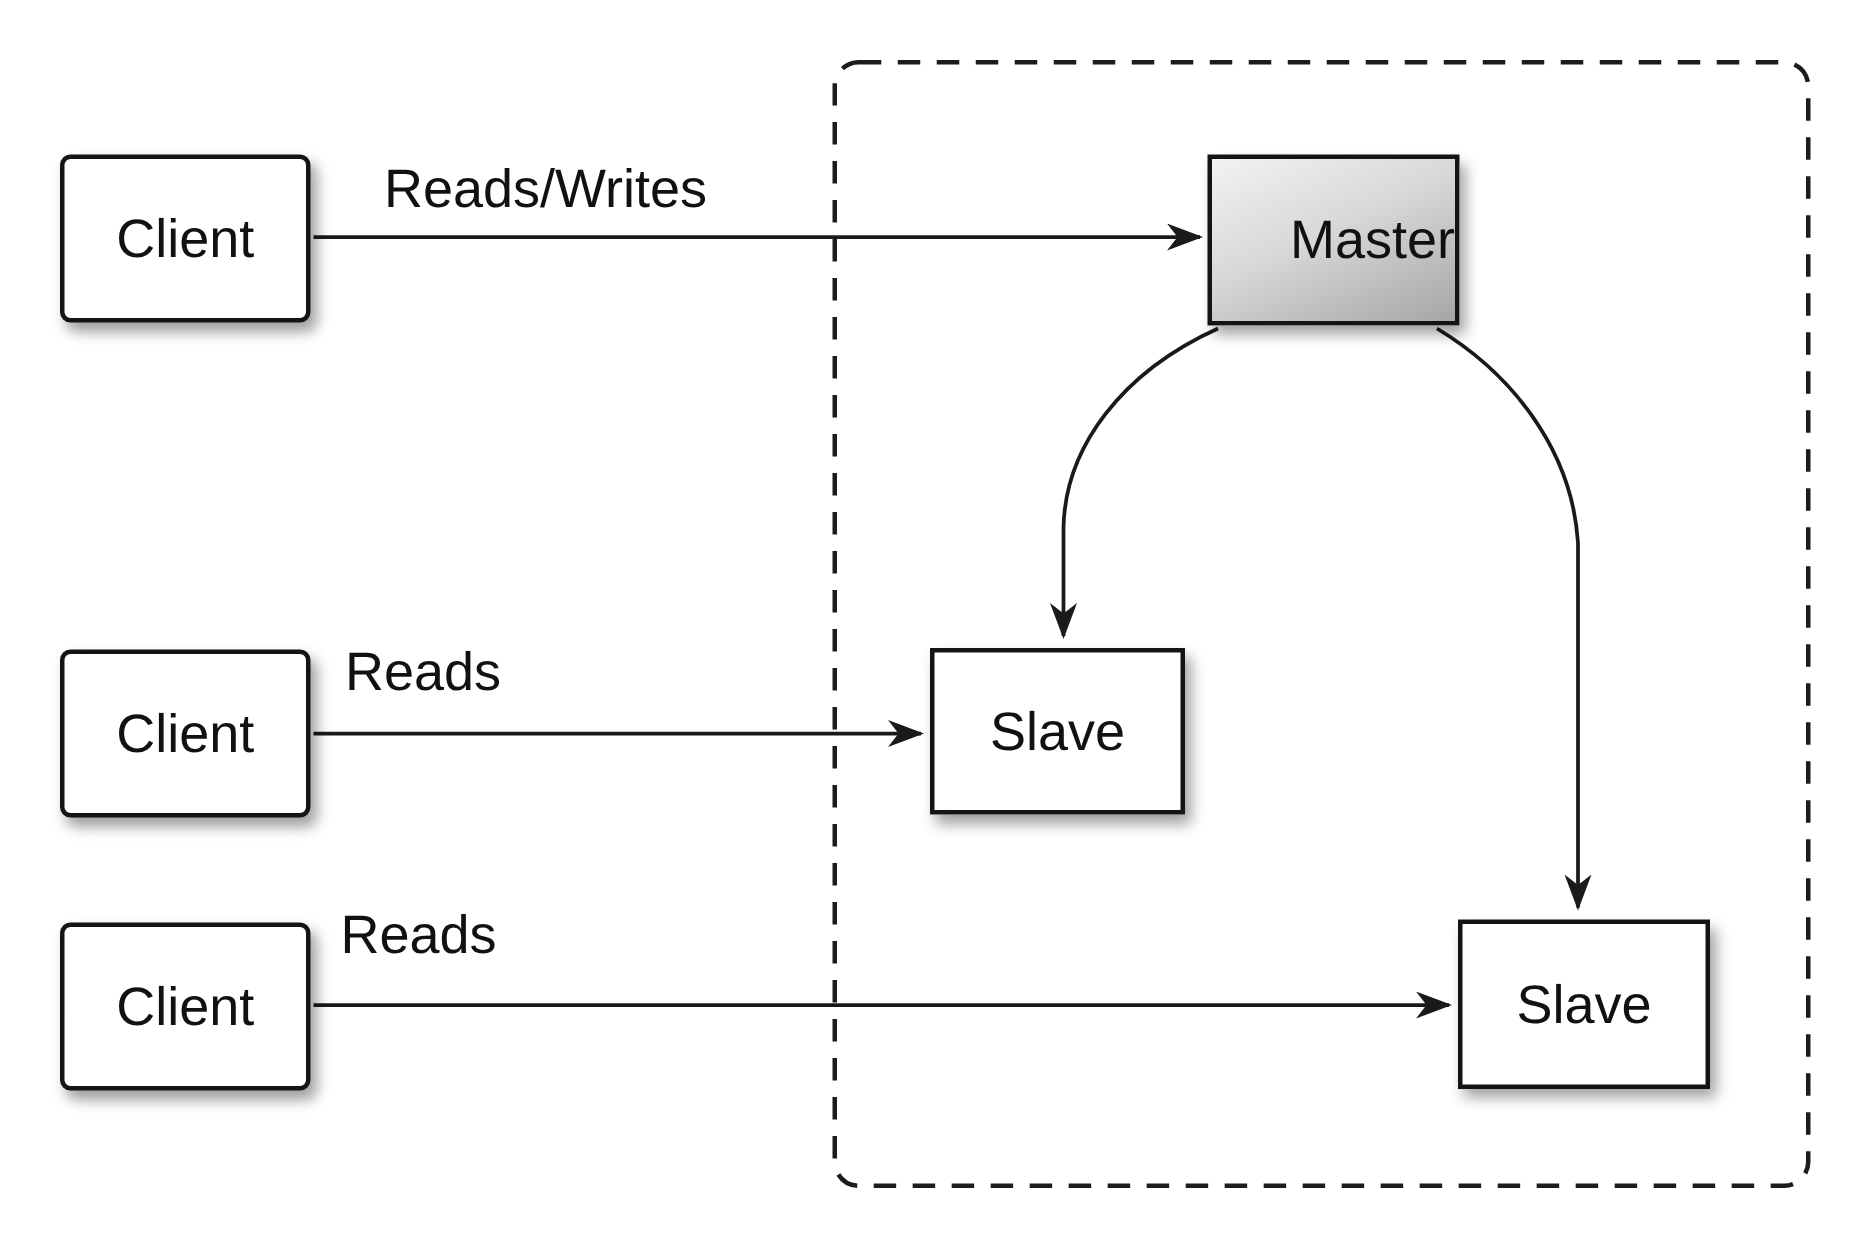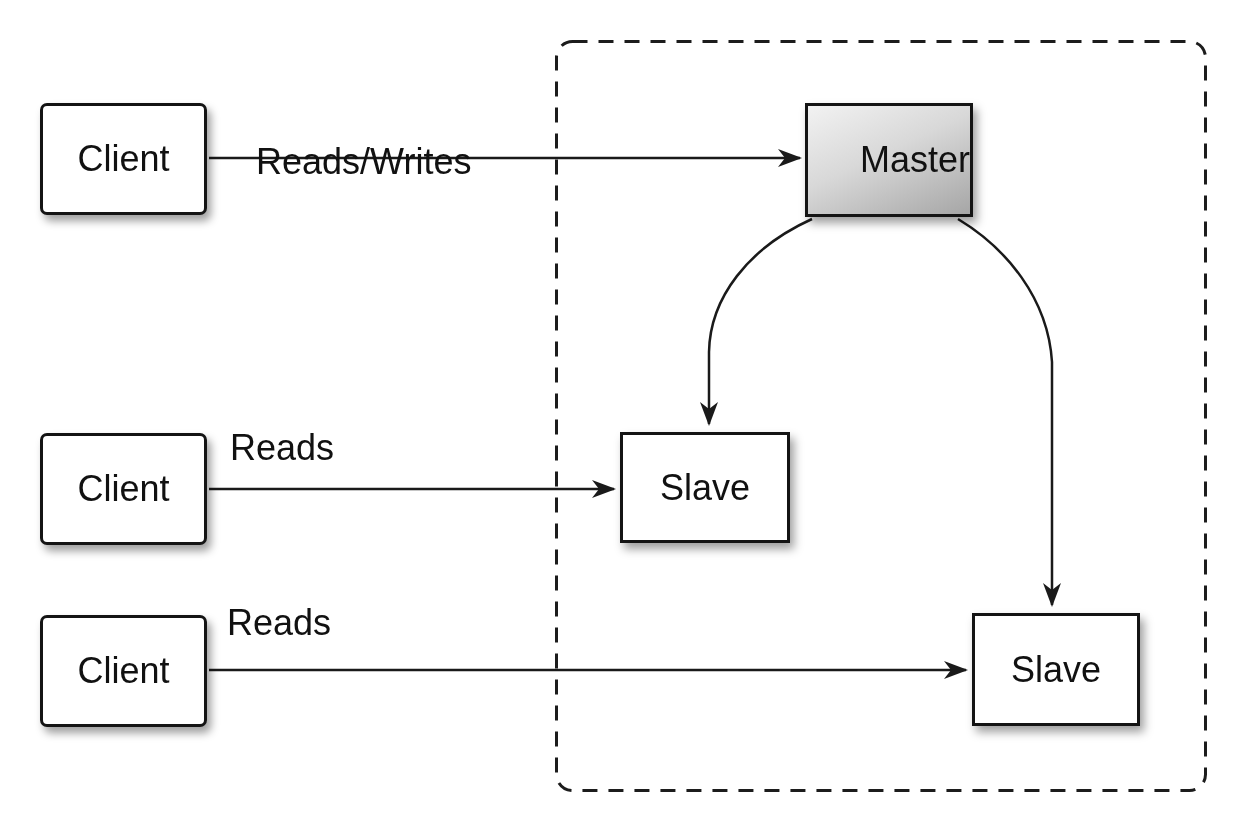--- a/index.html
+++ b/index.html
@@ -55,21 +55,21 @@
     width: 168px; height: 113px;
   }
   .edge-label {
     position: absolute;
     z-index: 3;
     color: #111111;
     font-size: 36px;
     line-height: 1;
     white-space: nowrap;
   }
-  #label-reads-writes { left: 256px; top: 108px; margin-top: 36px; }
+  #label-reads-writes { left: 256px; top: 108px; }
   #label-reads-middle { left: 230px; top: 430px; }
   #label-reads-bottom { left: 227px; top: 605px; }
   #label-replication  { left: 772px; top: 266px; }
 </style>
 </head>
 <body>
 
 <div class="stage">
 
   <svg class="layer-svg" viewBox="0 0 1246 839" xmlns="http://www.w3.org/2000/svg">

